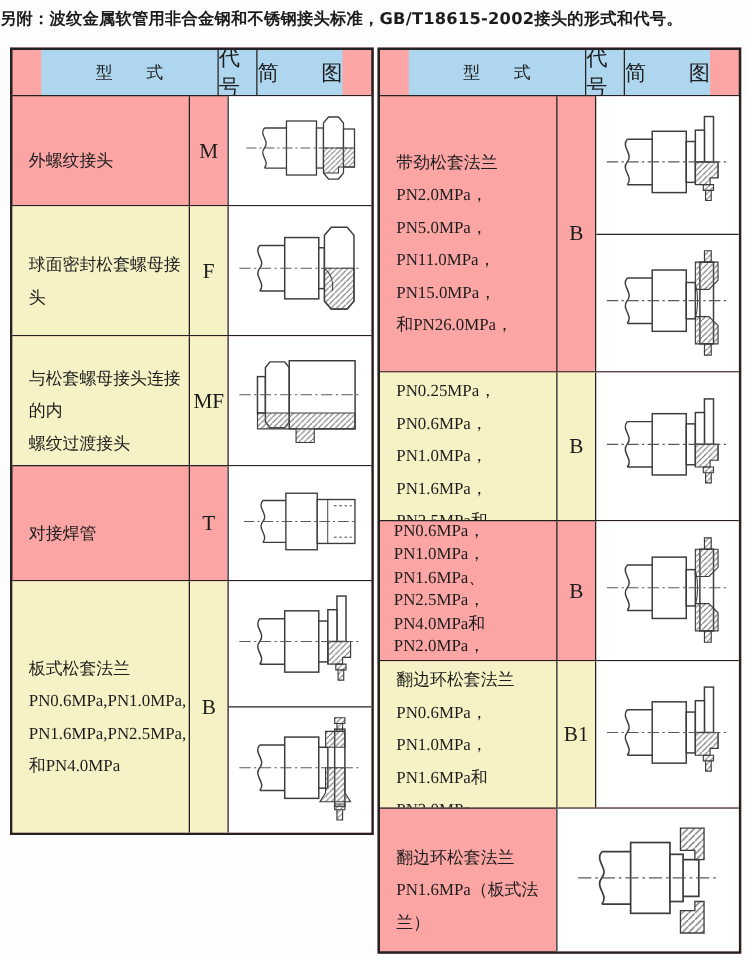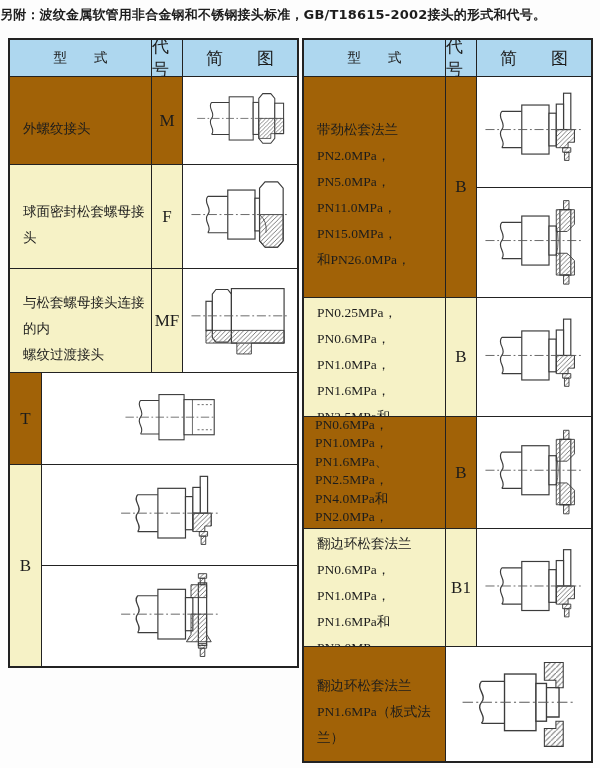--- a/index.html
+++ b/index.html
@@ -10,23 +10,24 @@
     color:var(--text,#1c1c1c);
     -webkit-font-smoothing:antialiased;
   }
   .caption{
     position:absolute;left:0;top:6px;width:586px;
     font-size:13px;font-weight:bold;letter-spacing:0.2px;
   }
   .tbl{
     position:absolute;top:38px;
     border:2px solid var(--border,#222);
-    background:#a16207;
+    background:#fca5a5;
     display:flex;flex-direction:column;
     box-sizing:border-box;
+    align-items:center;
   }
   .tbl-left{left:8px;width:291px;}
   .tbl-right{left:302px;width:291px;}
   .tr{display:flex;flex:none;box-sizing:border-box;}
   .tr + .tr{border-top:1px solid var(--border,#222);}
   .td{box-sizing:border-box;overflow:hidden;}
   .td + .td{border-left:1px solid var(--border,#222);}
   .td.type{
     width:141px;flex:none;display:flex;align-items:center;
     padding:18px 4px 2px 13px;
@@ -162,35 +163,40 @@
           <path class="ow" d="M29,21l4,-5h13l4,5v48l-4,5h-13l-4,-5Z"></path>
           <rect class="ow" x="50" y="15" width="58" height="60"></rect>
           <path class="hh" d="M22,61h86v14h-36v12h-16v-12h-34Z"></path>
           <line class="cl" x1="6" y1="45" x2="114" y2="45"></line>
         </svg>
       </div>
     </div>
   </div>
 
   <div class="tr" style="height:92px">
+    <div class="td type">对接焊管</div>
     <div class="td code">T</div>
     <div class="td diag">
       <div class="half">
         <svg viewBox="0 0 118 100">
           <use href="#hose"></use>
           <rect class="ow" x="76" y="27" width="36" height="42"></rect>
           <path class="tn" d="M86,27v42"></path>
           <path class="tn" stroke-dasharray="2.5 2.5" d="M92,33h17M92,63h17"></path>
           <line class="cl" x1="6" y1="48" x2="114" y2="48"></line>
         </svg>
       </div>
     </div>
   </div>
 
   <div class="tr" style="height:202px">
+    <div class="td type hl">板式松套法兰
+PN0.6MPa,PN1.0MPa,
+PN1.6MPa,PN2.5MPa,
+和PN4.0MPa</div>
     <div class="td code hl">B</div>
     <div class="td diag">
       <div class="half">
         <svg viewBox="0 0 118 100">
             <use href="#flgA"></use>
           </svg>
       </div>
       <div class="half">
         <svg viewBox="0 0 118 100">
             <use href="#flgB"></use>

